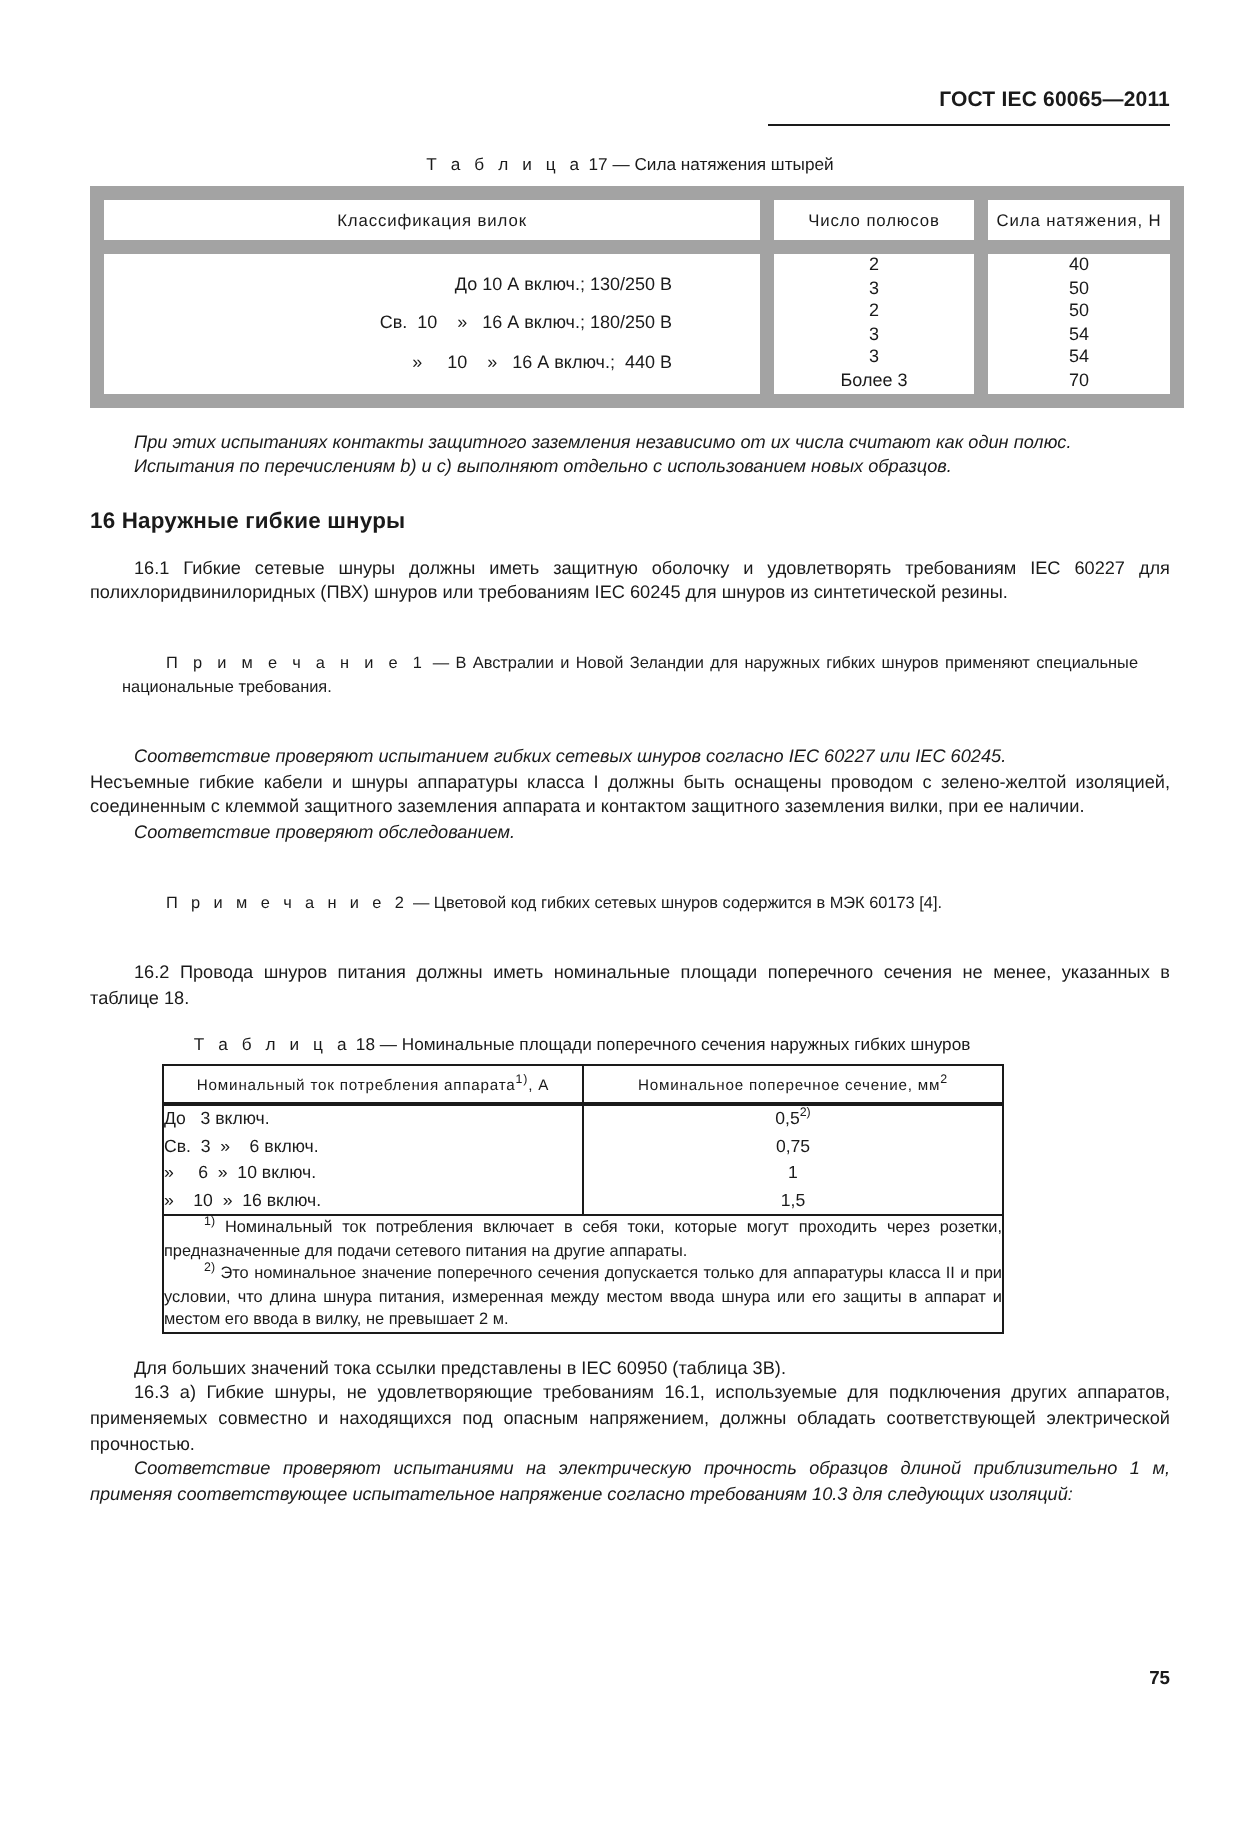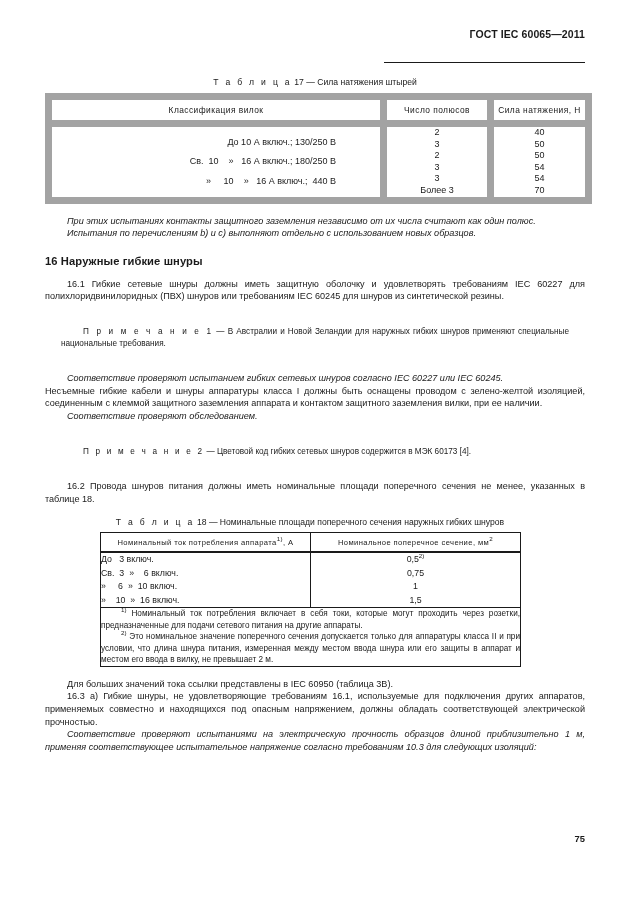--- a/index.html
+++ b/index.html
@@ -19,21 +19,21 @@
     position: relative;
     width: 630px;
     height: 913px;
     box-sizing: border-box;
     padding: 0;
   }
 
   
   .header {
     position: absolute;
-    top: 28px;
+    top: 44px;
     left: 45px;
     right: 45px;
     text-align: right;
   }
   .header-rule {
     position: absolute;
     top: 62px;
     left: 384px;
     width: 201px;
     height: 1px;
@@ -126,21 +126,21 @@
   }
   .t17-num .line, .t17-force .line {
     font-size: 9px;
     line-height: 11.6px;
     display: block;
     text-align: center;
   }
 
   
   .tbl18-wrap {
-    margin-left: 55px;
+    margin-left: 36px;
     width: 420px;
   }
   .table18 {
     border-collapse: collapse;
     width: 420px;
     table-layout: fixed;
     margin-top: 4px;
   }
   .table18 th, .table18 td {
     border: 1px solid #1a1a1a;

